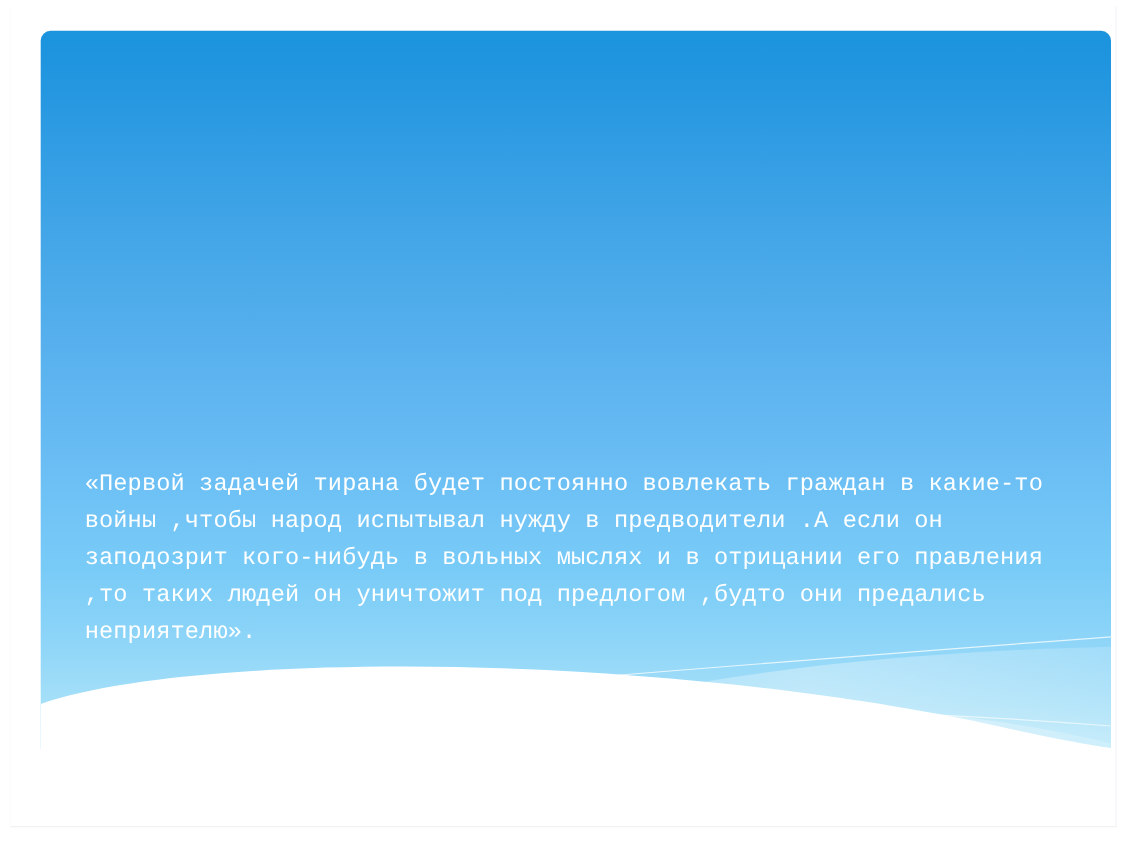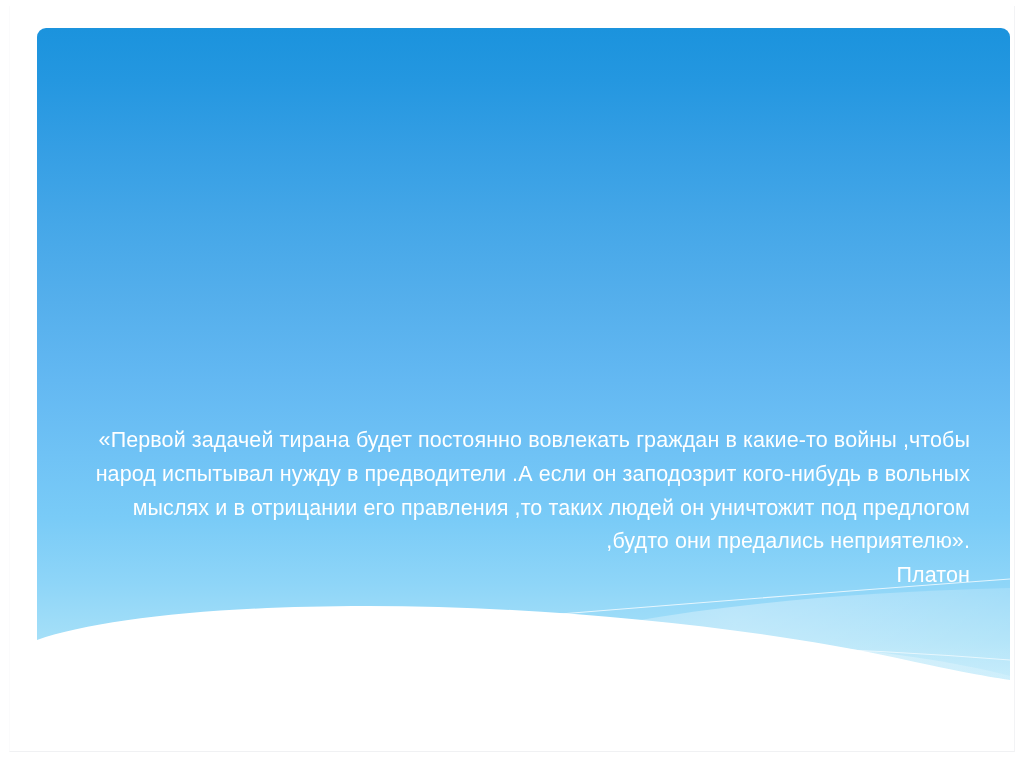--- a/index.html
+++ b/index.html
@@ -70,23 +70,23 @@
     height: 653px;
     pointer-events: none;
   }
 
   
   .quote-block {
     position: absolute;
     left: 40px;
     top: 396px;
     width: 893px;
-    text-align: right;
+    text-align: left;
     color: #ffffff;
-    font-family: Liberation Sans, sans-serif;
+    font-family: Liberation Mono, monospace;
     font-size: 21.5px;
     line-height: 33.8px;
     font-weight: 400;
     letter-spacing: 0.1px;
     text-rendering: optimizeLegibility;
   }
   .quote-block p {
     margin: 0;
   }
   .quote-body {
@@ -124,18 +124,17 @@
 
         <path d="M -10,625 C 240,612 520,584 973,551" fill="none" stroke="#ffffff" stroke-opacity="0.75" stroke-width="1.1"></path>
 
         <path d="M 60,652 C 330,618 620,604 973,632" fill="none" stroke="#ffffff" stroke-opacity="0.62" stroke-width="1.1"></path>
 
         <path d="M 0,612 C 60,591 180,578 330,578 C 520,578 720,600 860,630 C 910,641 946,648 973,652 L 973,653 L 0,653 Z" fill="#ffffff"></path>
       </svg>
 
       <div class="quote-block">
         <p class="quote-body">«Первой задачей тирана будет постоянно вовлекать граждан в какие-то войны ,чтобы народ испытывал нужду в предводители .А если он заподозрит кого-нибудь в вольных мыслях  и в отрицании его правления ,то таких людей он уничтожит под предлогом ,будто они предались неприятелю».</p>
-        <p class="quote-attribution">Платон</p>
       </div>
 
     </div>
   </div>
 </div>
 
 </body></html>

